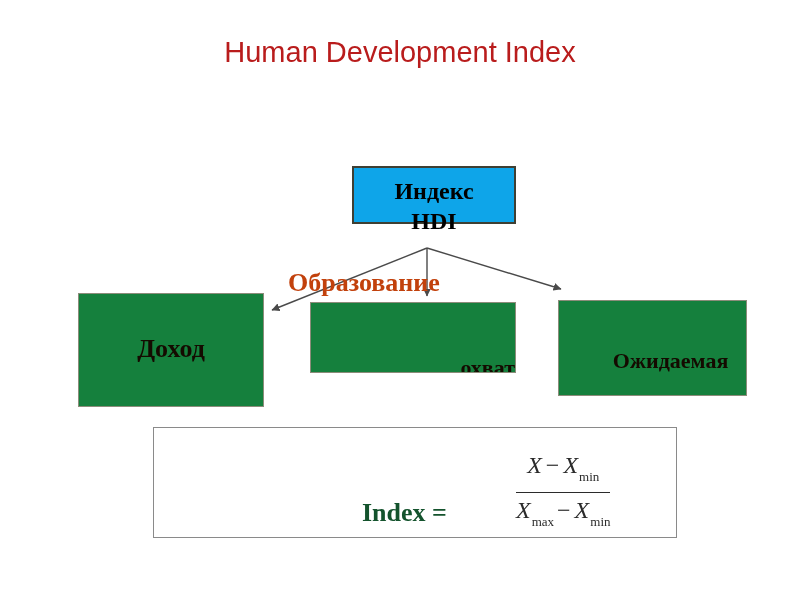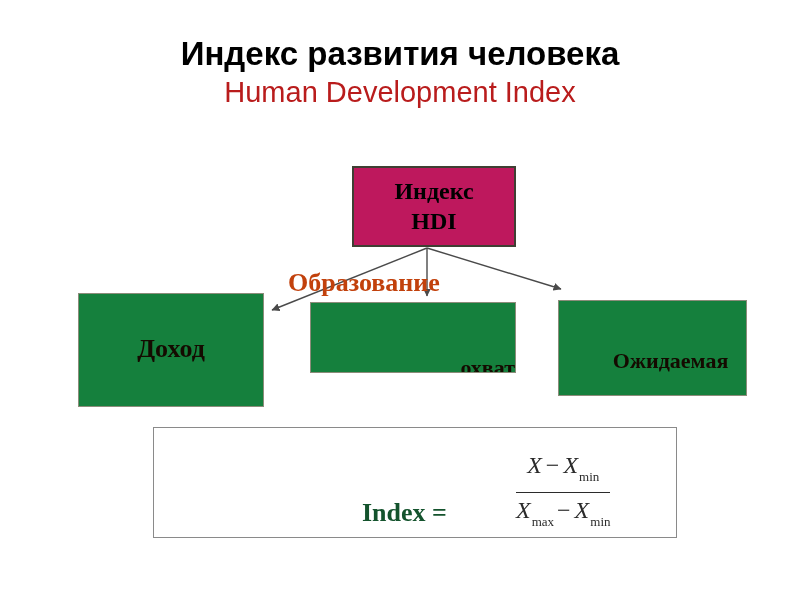--- a/index.html
+++ b/index.html
@@ -14,22 +14,22 @@
   .title-ru {
     font-family: "Liberation Sans", sans-serif;
     font-weight: bold; font-size: 33px; line-height: 40px; color: #000;
   }
   .title-en {
     font-family: "Liberation Sans", sans-serif;
     font-weight: normal; font-size: 29px; line-height: 36px; color: #b91c1c;
   }
   
   .root-box {
-    position: absolute; left: 352px; top: 166px; width: 164px; height: 81px;
-    background: #be185d; border: 2px solid #3f3f33;
+    position: absolute; left: 352px; top: 166px; width: 164px; height: 58px;
+    background: #0ea5e9; border: 2px solid #3f3f33;
     box-sizing: border-box; text-align: center;
     font-weight: bold; font-size: 24px; line-height: 30px; padding-top: 8px;
   }
   
   .arrows-svg { position: absolute; left: 0; top: 0; width: 800px; height: 600px; pointer-events: none; }
   
   .edu-label {
     position: absolute; left: 288px; top: 268px; width: 250px; text-align: left;
     font-weight: bold; font-size: 26px; line-height: 30px; color: #c2410c;
   }
@@ -67,21 +67,20 @@
   .fraction .num { border-bottom: 1.5px solid #2b2b2b; padding: 0 10px 2px 10px; width: 100%; box-sizing: border-box; }
   .fraction .den { padding-top: 2px; }
   .fraction i { font-style: italic; font-family: "Liberation Serif", serif; }
   .fraction sub { font-size: 13px; font-style: normal; position: relative; top: 2px; left: 1px; }
   .fraction .minus { padding: 0 4px; }
 </style>
 </head>
 <body>
 
 <div class="title-wrap">
-  <div class="title-ru">Индекс развития человека</div>
   <div class="title-en">Human Development Index</div>
 </div>
 
 <svg class="arrows-svg" viewBox="0 0 800 600" xmlns="http://www.w3.org/2000/svg">
   <defs>
     <marker id="arrowhead" markerWidth="10" markerHeight="8" refX="7.5" refY="4" orient="auto" markerUnits="userSpaceOnUse">
       <path d="M0,0 L8,4 L0,8 z" fill="#4a4a4a"></path>
     </marker>
   </defs>
   <line x1="427" y1="248" x2="272" y2="310" stroke="#4a4a4a" stroke-width="1.4" marker-end="url(#arrowhead)"></line>

